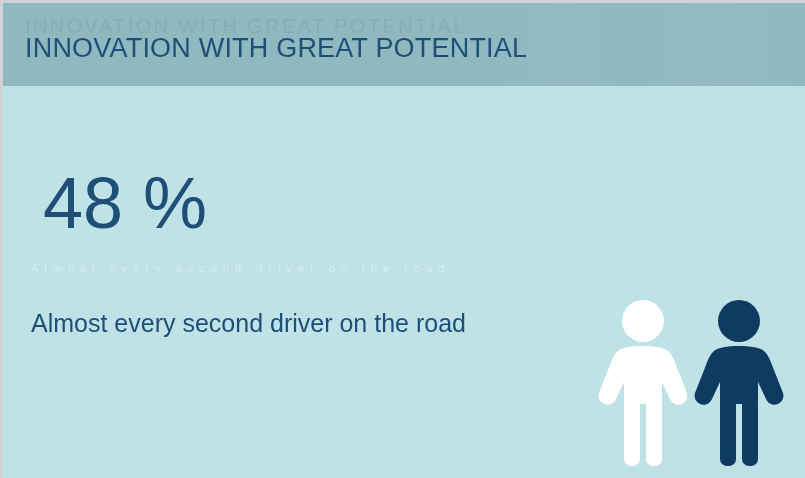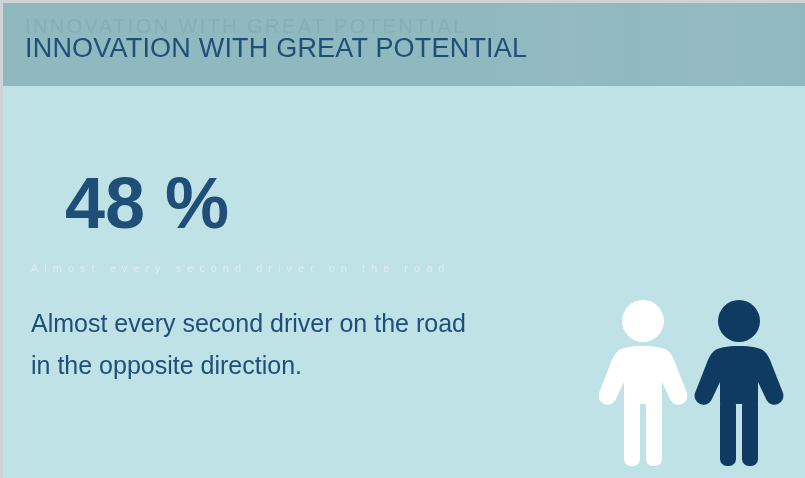--- a/index.html
+++ b/index.html
@@ -75,23 +75,22 @@
   }
 
   
   .stat-value {
     position: absolute;
     left: 40px;
     top: 160px;
     font-size: 72px;
     line-height: 80px;
     color: #1f4e79;
-    font-weight: 700;
-    white-space: nowrap;
-    margin-left: 22px;
+    font-weight: 400;
+    white-space: nowrap;
   }
 
   
   .stat-ghost-line {
     position: absolute;
     left: 28px;
     top: 258px;
     width: 470px;
     height: 14px;
     font-size: 11px;
@@ -146,21 +145,20 @@
     <div class="header-title-ghost">INNOVATION WITH GREAT POTENTIAL</div>
     <div class="header-title">INNOVATION WITH GREAT POTENTIAL</div>
   </div>
 
   <div class="stat-value">48 %</div>
 
   <div class="stat-ghost-line">Almost every second driver on the road</div>
 
   <div class="body-copy">
     <span class="line">Almost every second driver on the road</span>
-    <span class="line">in the opposite direction.</span>
   </div>
 
   <div class="pictograms">
 
     <div class="person person-light">
       <svg viewBox="0 0 96 170" xmlns="http://www.w3.org/2000/svg" aria-hidden="true">
         <g fill="#ffffff">
           <circle cx="48" cy="23" r="21"></circle>
           <path d="M48 48
                    c-12 0 -21 1.5 -25 5

